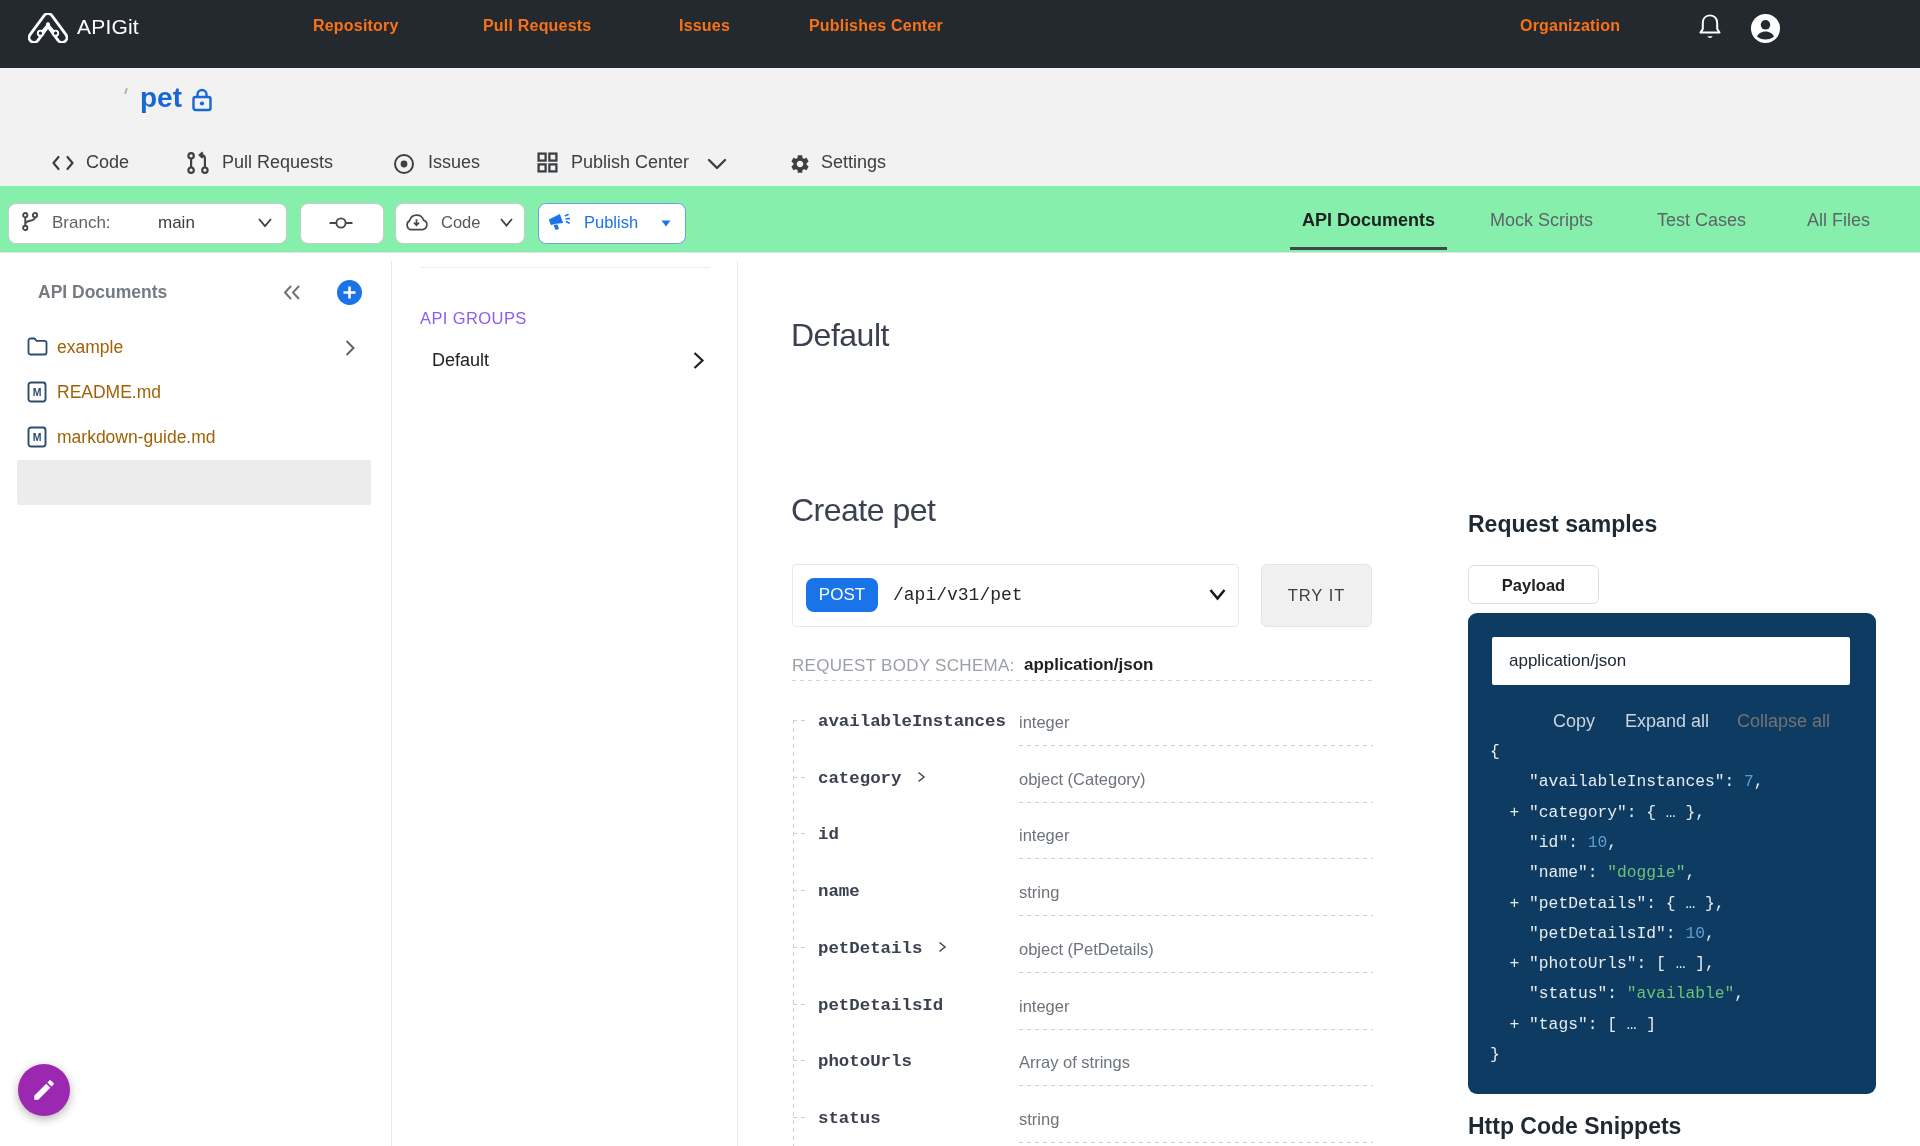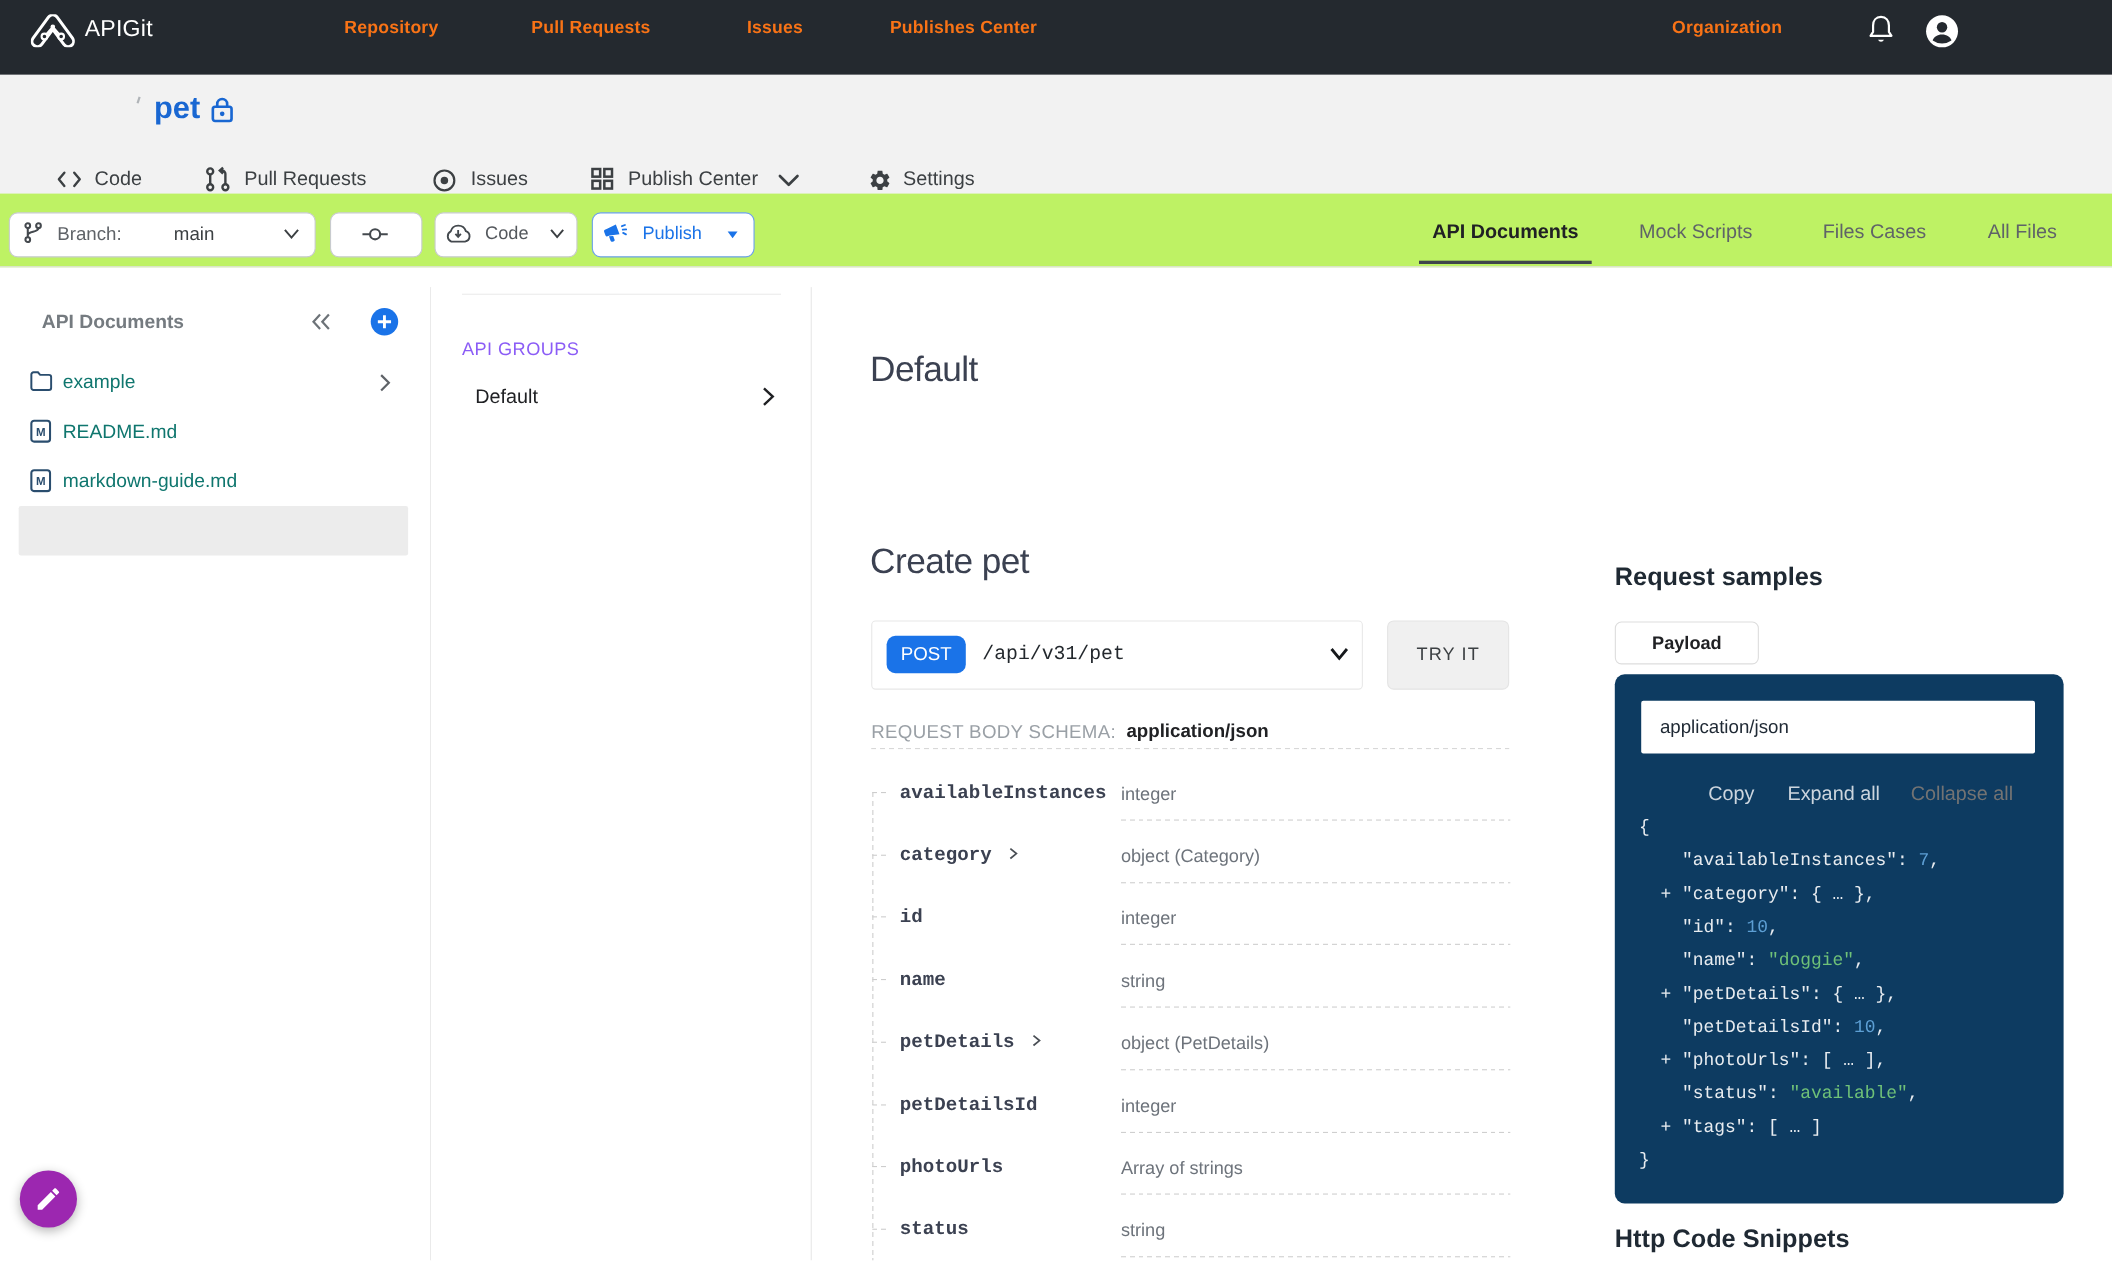--- a/index.html
+++ b/index.html
@@ -8,27 +8,27 @@
 
 #nav{position:absolute;left:0;top:0;width:1920px;height:68px;background:#24292f}
 #nav .navlink{position:absolute;top:17px;font-size:16px;font-weight:700;color:#f97316;letter-spacing:.2px}
 #brand{position:absolute;left:77px;top:15px;font-size:21px;font-weight:500;color:#fff;letter-spacing:.2px}
 
 #rhead{position:absolute;left:0;top:68px;width:1920px;height:126px;background:#f2f2f2}
 #pet{position:absolute;left:140px;top:82px;font-size:28px;font-weight:700;color:#1967d2}
 .rtab{position:absolute;top:150px;font-size:18px;color:#3c4043;white-space:nowrap}
 #code-underline{position:absolute;left:39px;top:190px;width:101px;height:3px;background:#40464c}
 
-#toolbar{position:absolute;left:0;top:176px;width:1920px;height:67px;background:#bef264;border-bottom:1px solid #e2e2e2}
+#toolbar{position:absolute;left:0;top:186px;width:1920px;height:67px;background:#86efac;border-bottom:1px solid #e2e2e2}
 .tbtn{position:absolute;top:17px;height:41px;border:1px solid #c8cbce;border-radius:8px;background:#fff}
 .rtab2{position:absolute;top:24px;font-size:18px;color:#5f6368;white-space:nowrap}
 
 #sidebar{position:absolute;left:0;top:261px;width:392px;height:885px;background:#fff;border-right:1px solid #e8e8e8}
 #panel2{position:absolute;left:392px;top:261px;width:346px;height:885px;background:#fff;border-right:1px solid #e8e8e8}
-.treeitem{position:absolute;left:0;width:372px;height:45px;font-size:17.5px;color:#0f766e}
+.treeitem{position:absolute;left:0;width:372px;height:45px;font-size:17.5px;color:#a16207}
 .treeitem .lbl{position:absolute;left:57px;top:12px}
 .mono{font-family:"Liberation Mono",monospace}
 
 h1.sec{position:absolute;font-size:32px;font-weight:400;color:#3b4151;letter-spacing:-.5px}
 
 .pname{position:absolute;font-family:"Liberation Mono",monospace;font-size:17.4px;font-weight:700;color:#3b4151;white-space:nowrap}
 .ptype{position:absolute;font-size:16.5px;color:#6d737b;white-space:nowrap}
 .dashrow{position:absolute;width:354px;height:1px;background:repeating-linear-gradient(90deg,#cfcfcf 0 4.5px,transparent 4.5px 8px)}
 
 #darkpanel{position:absolute;left:1468px;top:613px;width:408px;height:481px;background:#0d3b61;border-radius:9px}
@@ -145,21 +145,21 @@
         <path d="M11.8 0.8 L3.2 5.2 L1 6 A1.6 1.6 0 0 0 0.2 8 L1.6 11.8 A1.6 1.6 0 0 0 3.6 12.6 L5.8 11.8 L15.4 10.6 Z" fill="#1a73e8"></path>
         <path d="M5 12.6 L6.6 17 A1.5 1.5 0 0 0 8.5 17.9 L10 17.35 A1 1 0 0 0 10.6 16.05 L9.2 12.2 Z" fill="#1a73e8"></path>
         <path d="M17.8 2.6 L20.8 1.4 M18.6 6 L22 5.8 M19 9.2 L21.8 10.6" fill="none" stroke="#1a73e8" stroke-width="1.8" stroke-linecap="round"></path>
       </svg>
   <div style="position:absolute;left:584px;top:27px;font-size:16.5px;color:#1a73e8">Publish</div>
   <svg style="position:absolute;left:661px;top:34px" width="10" height="7" viewBox="0 0 10 7">
         <path d="M0.5 0.5 L5 6.5 L9.5 0.5 Z" fill="#1a73e8"></path>
       </svg>
   <div class="rtab2" style="left:1302px;font-weight:700;color:#202124">API Documents</div>
   <div class="rtab2" style="left:1490px">Mock Scripts</div>
-  <div class="rtab2" style="left:1657px">Files Cases</div>
+  <div class="rtab2" style="left:1657px">Test Cases</div>
   <div class="rtab2" style="left:1807px">All Files</div>
   <div style="position:absolute;left:1290px;top:61px;width:157px;height:3px;background:#40464c"></div>
 </div>
 
 <div id="sidebar">
   <div style="position:absolute;left:38px;top:21px;font-size:17.5px;font-weight:600;color:#757b80">API Documents</div>
   <svg style="position:absolute;left:282px;top:23px" width="20" height="17" viewBox="0 0 20 17">
         <path d="M9 2 L3 8.5 L9 15 M17 2 L11 8.5 L17 15" fill="none" stroke="#6d7378" stroke-width="2"></path>
       </svg>
   <div style="position:absolute;left:337px;top:19px;width:25px;height:25px;border-radius:50%;background:#1a73e8"></div>

